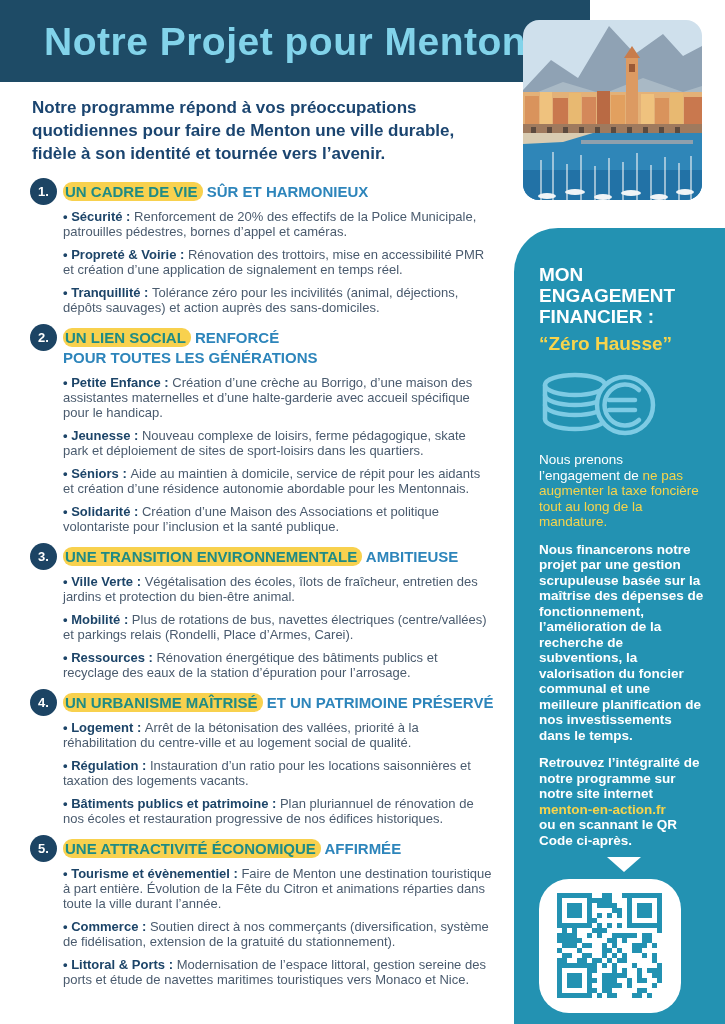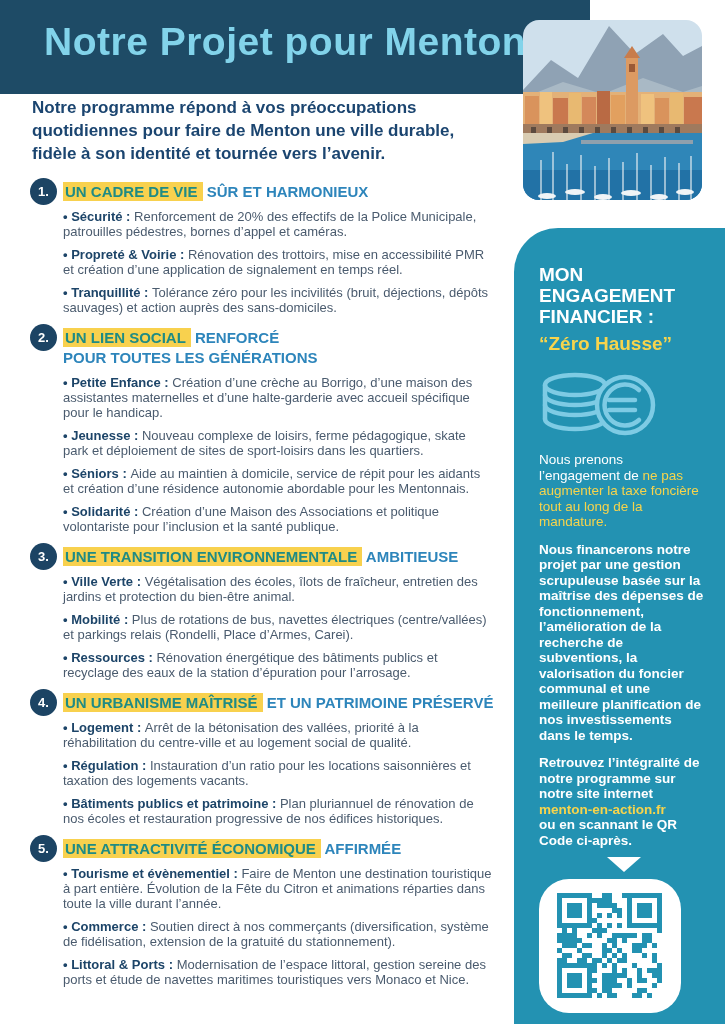--- a/index.html
+++ b/index.html
@@ -2,21 +2,21 @@
 <html lang="fr"><head>
 <meta charset="utf-8">
 <style>
   html,body{margin:0;padding:0;background:#e8e8e8;}
   .page{
     position:relative;width:725px;height:1024px;background:#ffffff;
     font-family:"Liberation Sans", sans-serif;overflow:hidden;margin:0 auto;
   }
   
   .banner{
-    position:absolute;left:0;top:0;width:590px;height:94px;
+    position:absolute;left:0;top:0;width:590px;height:82px;
     background:#1e4b66;border-bottom-right-radius:28px;
   }
   .banner h1{
     margin:0;padding:0 0 0 44px;line-height:84px;font-size:39px;font-weight:700;
     color:#82d3ea;letter-spacing:.5px;white-space:nowrap;
   }
   
   .photo{
     position:absolute;left:523px;top:20px;width:179px;height:180px;
     border-radius:16px;overflow:hidden;
@@ -28,21 +28,21 @@
     margin:0;width:470px;font-size:17px;line-height:23px;font-weight:700;color:#1b4570;
   }
   .sections{margin:17px 0 0 31px;width:431px;}
   .section{position:relative;margin:0 0 13px 0;}
   .badge{
     position:absolute;left:-33px;top:-4px;width:27px;height:27px;border-radius:50%;
     background:#1c4464;color:#ffffff;font-size:13px;font-weight:700;
     display:flex;align-items:center;justify-content:center;
   }
   .section h2{margin:0 0 7px 0;font-size:15px;line-height:20px;font-weight:700;color:#2d85bb;}
-  .section h2 .hl{background:#f8d14e;color:#1f8b84;padding:1px 5px 1px 2px;}
+  .section h2 .hl{background:#f8d14e;color:#1f8b84;padding:1px 5px 1px 2px;border-radius:9px;}
   .bullet{margin:0 0 8px 0;font-size:13px;line-height:15px;}
   .bullet .lbl{font-weight:700;color:#1c4468;}
   
   .sidebar{
     position:absolute;left:514px;top:228px;right:0;bottom:0;
     background:#2392b2;border-top-left-radius:44px;
     padding:36px 16px 0 25px;box-sizing:border-box;color:#ffffff;
   }
   .sb-title{margin:0;width:150px;font-size:19px;line-height:21px;font-weight:700;color:#ffffff;}
   .sb-quote{margin:6px 0 0 0;font-size:19px;line-height:21px;font-weight:700;color:#f7d44c;}
@@ -137,21 +137,21 @@
   </div>
 
   <div class="main">
     <p class="intro">Notre programme répond à vos préoccupations quotidiennes pour faire de Menton une ville durable, fidèle à son identité et tournée vers l’avenir.</p>
     <div class="sections" id="sections">
         <div class="section">
           <div class="badge">1.</div>
           <h2><span class="hl">UN CADRE DE VIE</span> <span>SÛR ET HARMONIEUX</span></h2>
           <p class="bullet"><span class="lbl">• Sécurité : </span><span>Renforcement de 20% des effectifs de la Police Municipale, patrouilles pédestres, bornes d’appel et caméras.</span></p>
           <p class="bullet"><span class="lbl">• Propreté &amp; Voirie : </span><span>Rénovation des trottoirs, mise en accessibilité PMR et création d’une application de signalement en temps réel.</span></p>
-          <p class="bullet"><span class="lbl">• Tranquillité : </span><span>Tolérance zéro pour les incivilités (bruit, déjections, dépôts sauvages) et action auprès des sans-domiciles.</span></p>
+          <p class="bullet"><span class="lbl">• Tranquillité : </span><span>Tolérance zéro pour les incivilités (animal, déjections, dépôts sauvages) et action auprès des sans-domiciles.</span></p>
         </div>
         <div class="section">
           <div class="badge">2.</div>
           <h2><span class="hl">UN LIEN SOCIAL</span> <span>RENFORCÉ</span><br><span>POUR TOUTES LES GÉNÉRATIONS</span></h2>
           <p class="bullet"><span class="lbl">• Petite Enfance : </span><span>Création d’une crèche au Borrigo, d’une maison des assistantes maternelles et d’une halte-garderie avec accueil spécifique pour le handicap.</span></p>
           <p class="bullet"><span class="lbl">• Jeunesse : </span><span>Nouveau complexe de loisirs, ferme pédagogique, skate park et déploiement de sites de sport-loisirs dans les quartiers.</span></p>
           <p class="bullet"><span class="lbl">• Séniors : </span><span>Aide au maintien à domicile, service de répit pour les aidants et création d’une résidence autonomie abordable pour les Mentonnais.</span></p>
           <p class="bullet"><span class="lbl">• Solidarité : </span><span>Création d’une Maison des Associations et politique volontariste pour l’inclusion et la santé publique.</span></p>
         </div>
         <div class="section">

